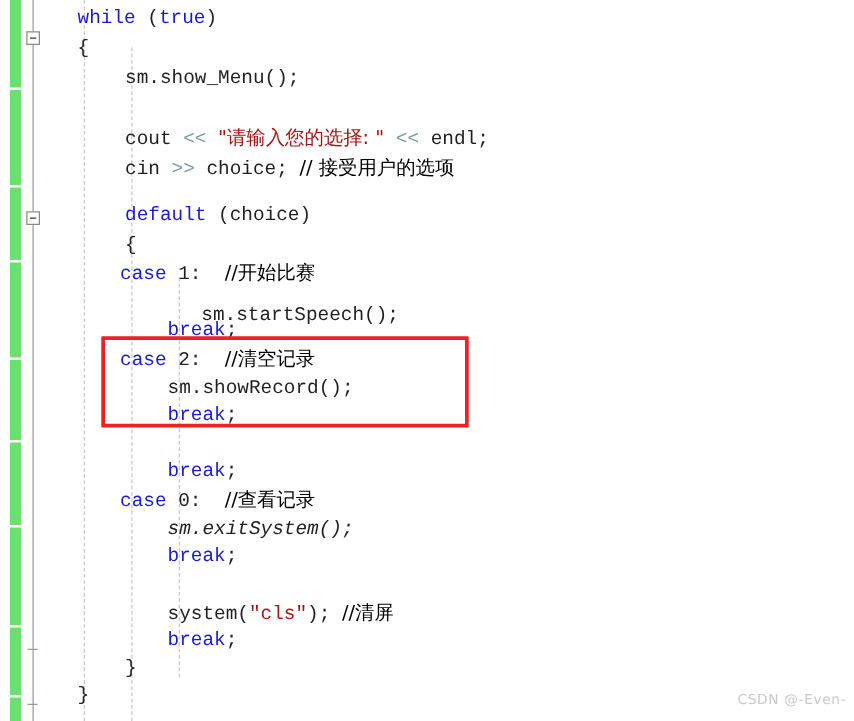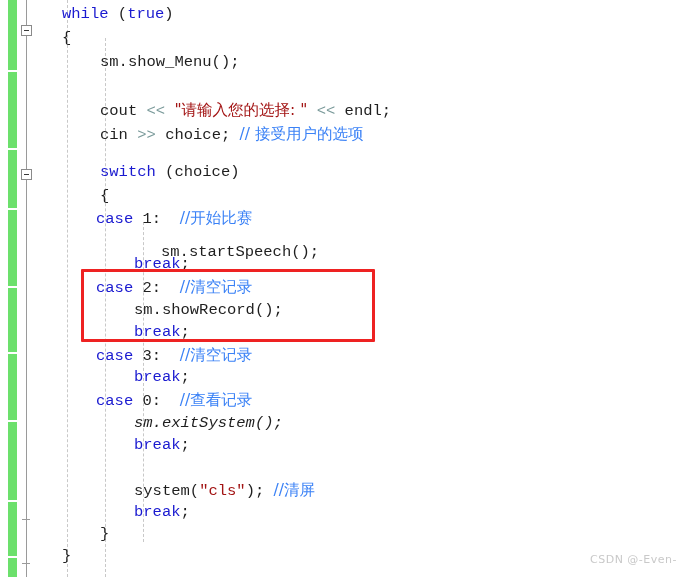--- a/index.html
+++ b/index.html
@@ -86,21 +86,21 @@
     line-height: 24px;
     white-space: pre;
     font-family: "Liberation Mono", "DejaVu Sans Mono", monospace;
     font-size: 15.5px;
     color: #202020;
   }
 
   .kw   { color: #1a1ad0; }
   .pln  { color: #1f1f1f; }
   .str  { color: #a31515; }
-  .cmt  { color: #3b82f6; }
+  .cmt  { color: #000000; }
   .op   { color: #7a9a9a; }
 
   
   .cn { font-family: "DejaVu Sans", "Liberation Sans", sans-serif; }
 
   
   .annot-box {
     position: absolute;
     border: 3px solid #ee2222;
     box-sizing: border-box;
@@ -150,29 +150,28 @@
     </div>
 
   <div class="code" id="code-lines">
       <div class="line" style="top: 2px; left: 62px;"><span class="kw">while</span><span class="pln"> </span><span class="pln">(</span><span class="kw">true</span><span class="pln">)</span></div>
       <div class="line" style="top: 26px; left: 62px;"><span class="pln">{</span></div>
       <div class="line" style="top: 50px; left: 100px;"><span class="pln">sm.show_Menu();</span></div>
       <div class="line" style="top: 74px; left: 100px;"></div>
       <div class="line" style="top: 98px; left: 100px;"><span class="pln">cout </span><span class="op">&lt;&lt;</span><span class="pln"> </span><span class="str cn">"请输入您的选择: "</span><span class="pln"> </span><span class="op">&lt;&lt;</span><span class="pln"> endl;</span></div>
       <div class="line" style="top: 122px; left: 100px;"><span class="pln">cin </span><span class="op">&gt;&gt;</span><span class="pln"> choice; </span><span class="cmt cn">// 接受用户的选项</span></div>
       <div class="line" style="top: 146px; left: 100px;"></div>
-      <div class="line" style="top: 160px; left: 100px;"><span class="kw">switch</span><span class="pln"> (choice)</span></div>
+      <div class="line" style="top: 160px; left: 100px;"><span class="kw">default</span><span class="pln"> (choice)</span></div>
       <div class="line" style="top: 184px; left: 100px;"><span class="pln">{</span></div>
       <div class="line" style="top: 206px; left: 96px;"><span class="kw">case</span><span class="pln"> 1:  </span><span class="cmt cn">//开始比赛</span></div>
       <div class="line" style="top: 240px; left: 134px; margin-left: 27px;"><span class="pln">sm.startSpeech();</span></div>
       <div class="line" style="top: 252px; left: 134px;"><span class="kw">break</span><span class="pln">;</span></div>
       <div class="line" style="top: 275px; left: 96px;"><span class="kw">case</span><span class="pln"> 2:  </span><span class="cmt cn">//清空记录</span></div>
       <div class="line" style="top: 298px; left: 134px;"><span class="pln">sm.showRecord();</span></div>
       <div class="line" style="top: 320px; left: 134px;"><span class="kw">break</span><span class="pln">;</span></div>
-      <div class="line" style="top: 343px; left: 96px;"><span class="kw">case</span><span class="pln"> 3:  </span><span class="cmt cn">//清空记录</span></div>
       <div class="line" style="top: 365px; left: 134px;"><span class="kw">break</span><span class="pln">;</span></div>
       <div class="line" style="top: 388px; left: 96px;"><span class="kw">case</span><span class="pln"> 0:  </span><span class="cmt cn">//查看记录</span></div>
       <div class="line" style="top: 411px; left: 134px; font-style: italic;"><span class="pln">sm.exitSystem();</span></div>
       <div class="line" style="top: 433px; left: 134px;"><span class="kw">break</span><span class="pln">;</span></div>
       <div class="line" style="top: 478px; left: 134px;"><span class="pln">system(</span><span class="str">"cls"</span><span class="pln">); </span><span class="cmt cn">//清屏</span></div>
       <div class="line" style="top: 500px; left: 134px;"><span class="kw">break</span><span class="pln">;</span></div>
       <div class="line" style="top: 522px; left: 100px;"><span class="pln">}</span></div>
       <div class="line" style="top: 544px; left: 62px;"><span class="pln">}</span></div>
     </div>
 

